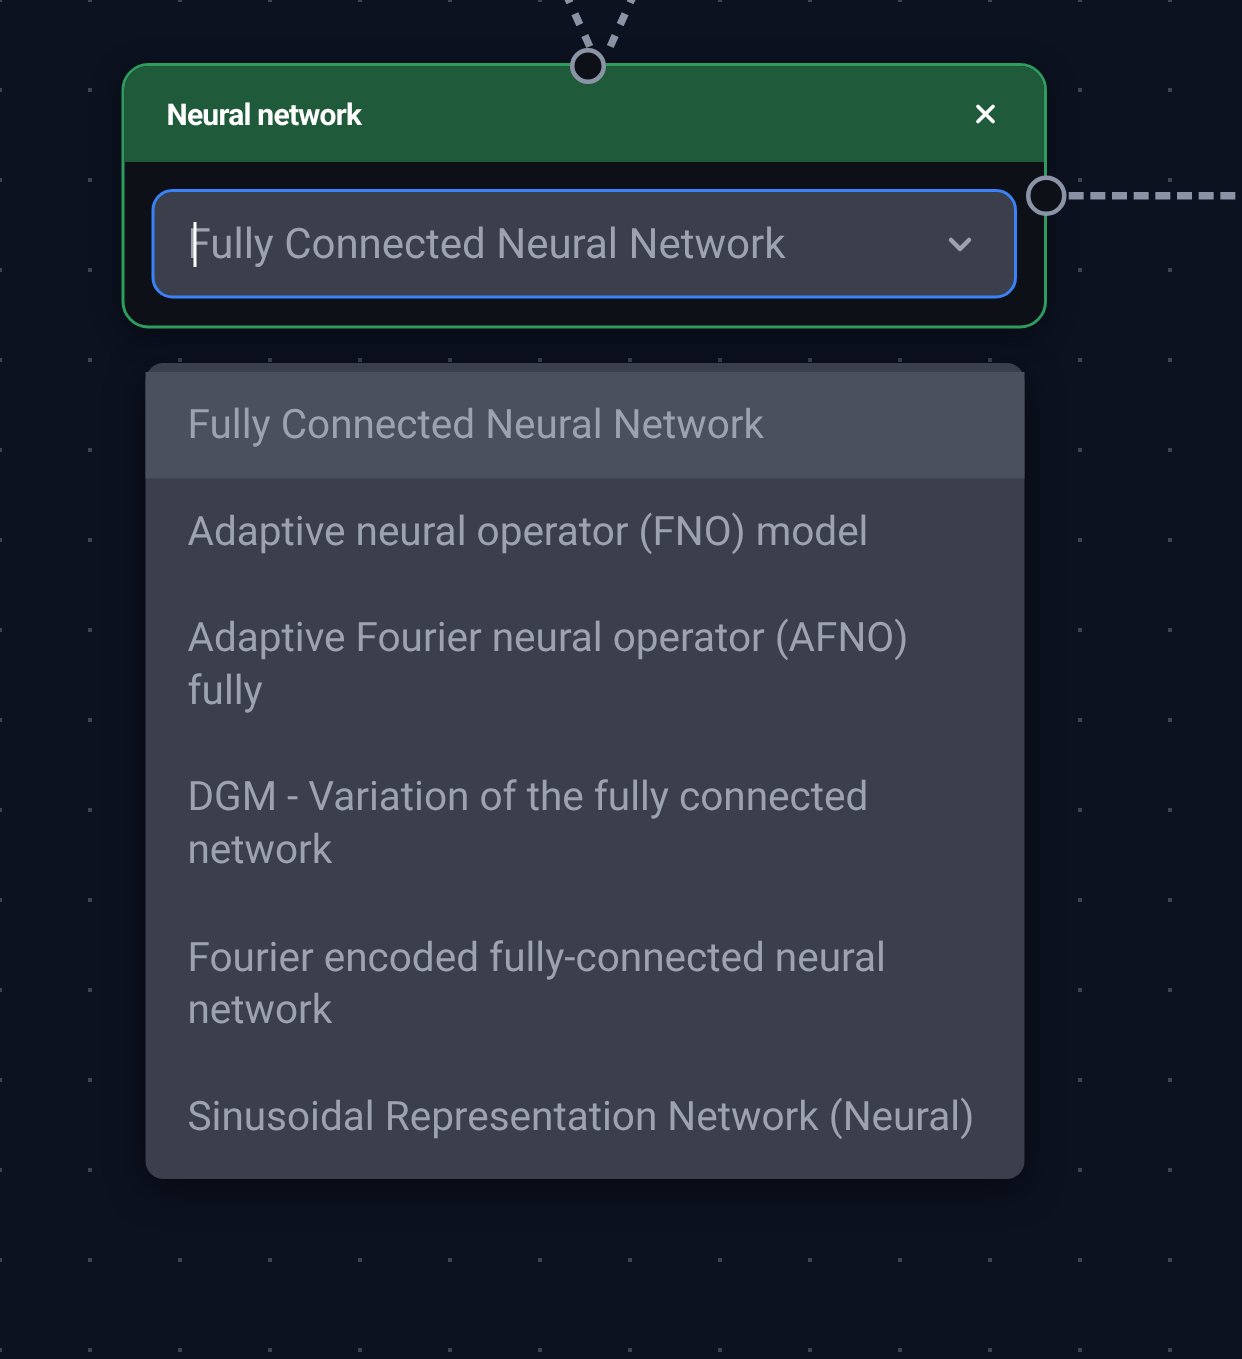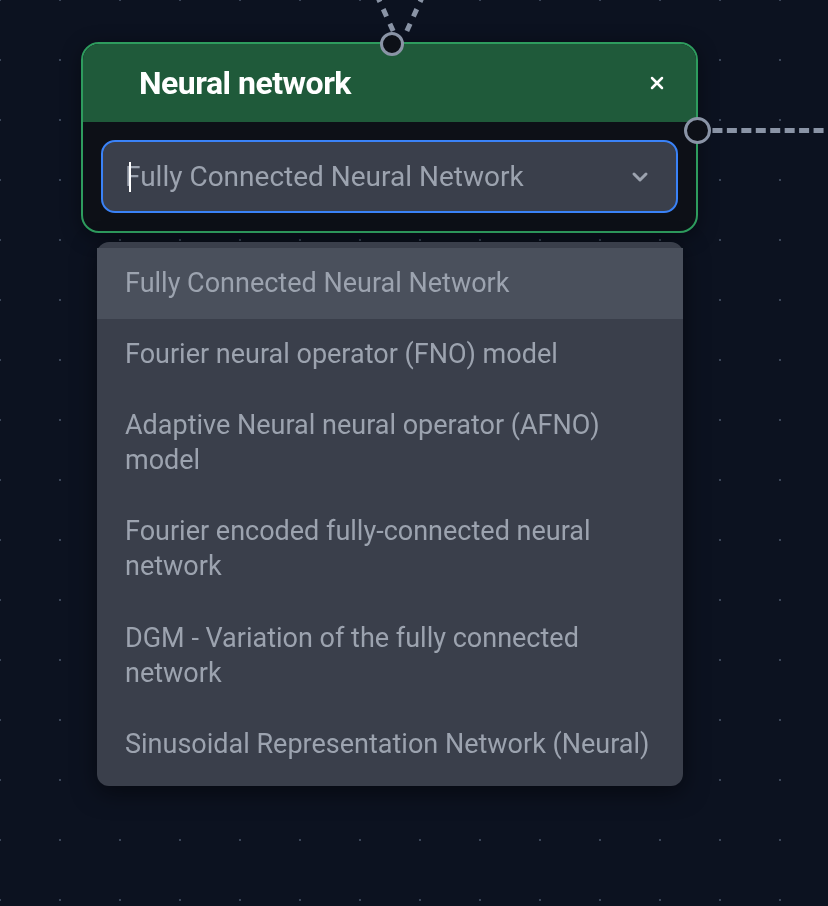--- a/index.html
+++ b/index.html
@@ -62,24 +62,23 @@
       background: #1f5a3a;
       border-radius: 16px 16px 0 0;
       padding: 20px 28px;
       display: flex;
       align-items: center;
       justify-content: space-between;
     }
 
     .node-title {
       color: #ffffff;
-      font-size: 32px;
+      font-size: 20px;
       font-weight: 700;
       letter-spacing: -0.5px;
-      margin-left: 28px;
     }
 
     .close-btn {
       color: #ffffff;
       cursor: pointer;
       width: 22px;
       height: 22px;
       display: flex;
       align-items: center;
       justify-content: center;
@@ -220,18 +219,18 @@
     </div>
   </div>
 </div>
 
 <div class="connector-top"></div>
 <div class="connector-right"></div>
 
 <div class="dropdown">
 
 <div class="dropdown-option highlighted">Fully Connected Neural Network</div>
-    <div class="dropdown-option">Fourier neural operator (FNO) model</div>
-    <div class="dropdown-option">Adaptive Neural neural operator (AFNO) model</div>
+    <div class="dropdown-option">Adaptive neural operator (FNO) model</div>
+    <div class="dropdown-option">Adaptive Fourier neural operator (AFNO) fully</div>
+    <div class="dropdown-option">DGM - Variation of the fully connected network</div>
     <div class="dropdown-option">Fourier encoded fully-connected neural network</div>
-    <div class="dropdown-option">DGM - Variation of the fully connected network</div>
     <div class="dropdown-option">Sinusoidal Representation Network (Neural)</div>
   </div>
 
 </body></html>

